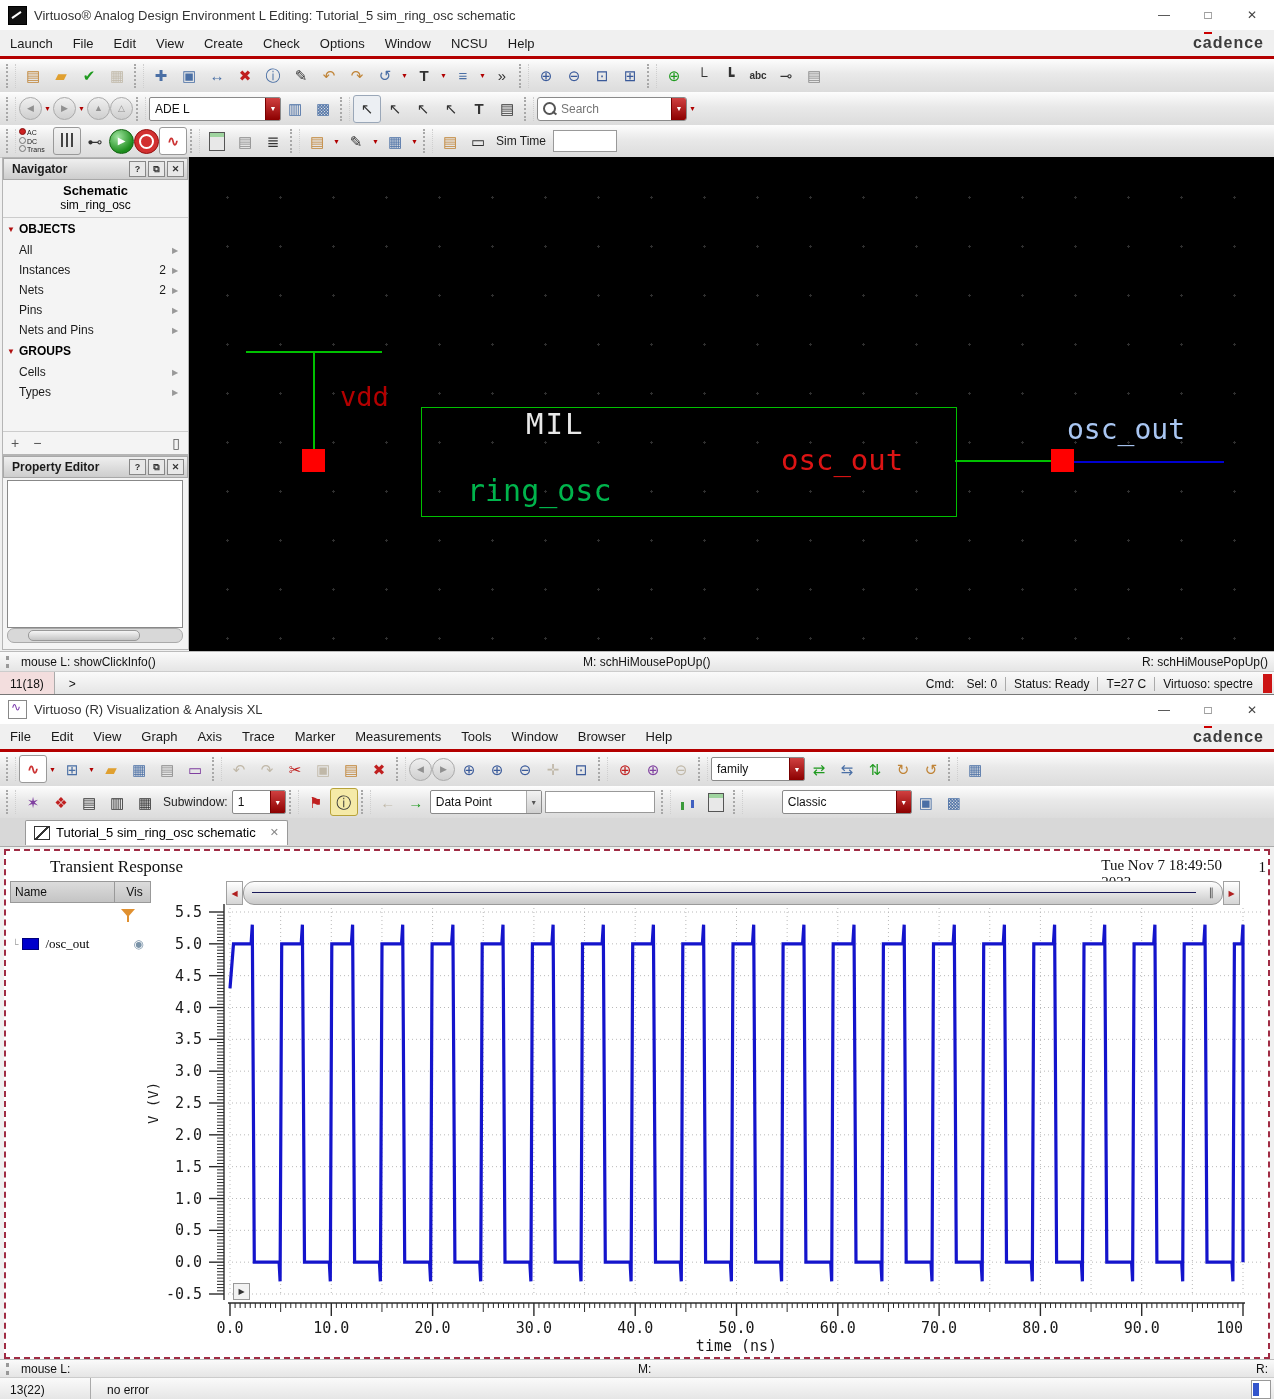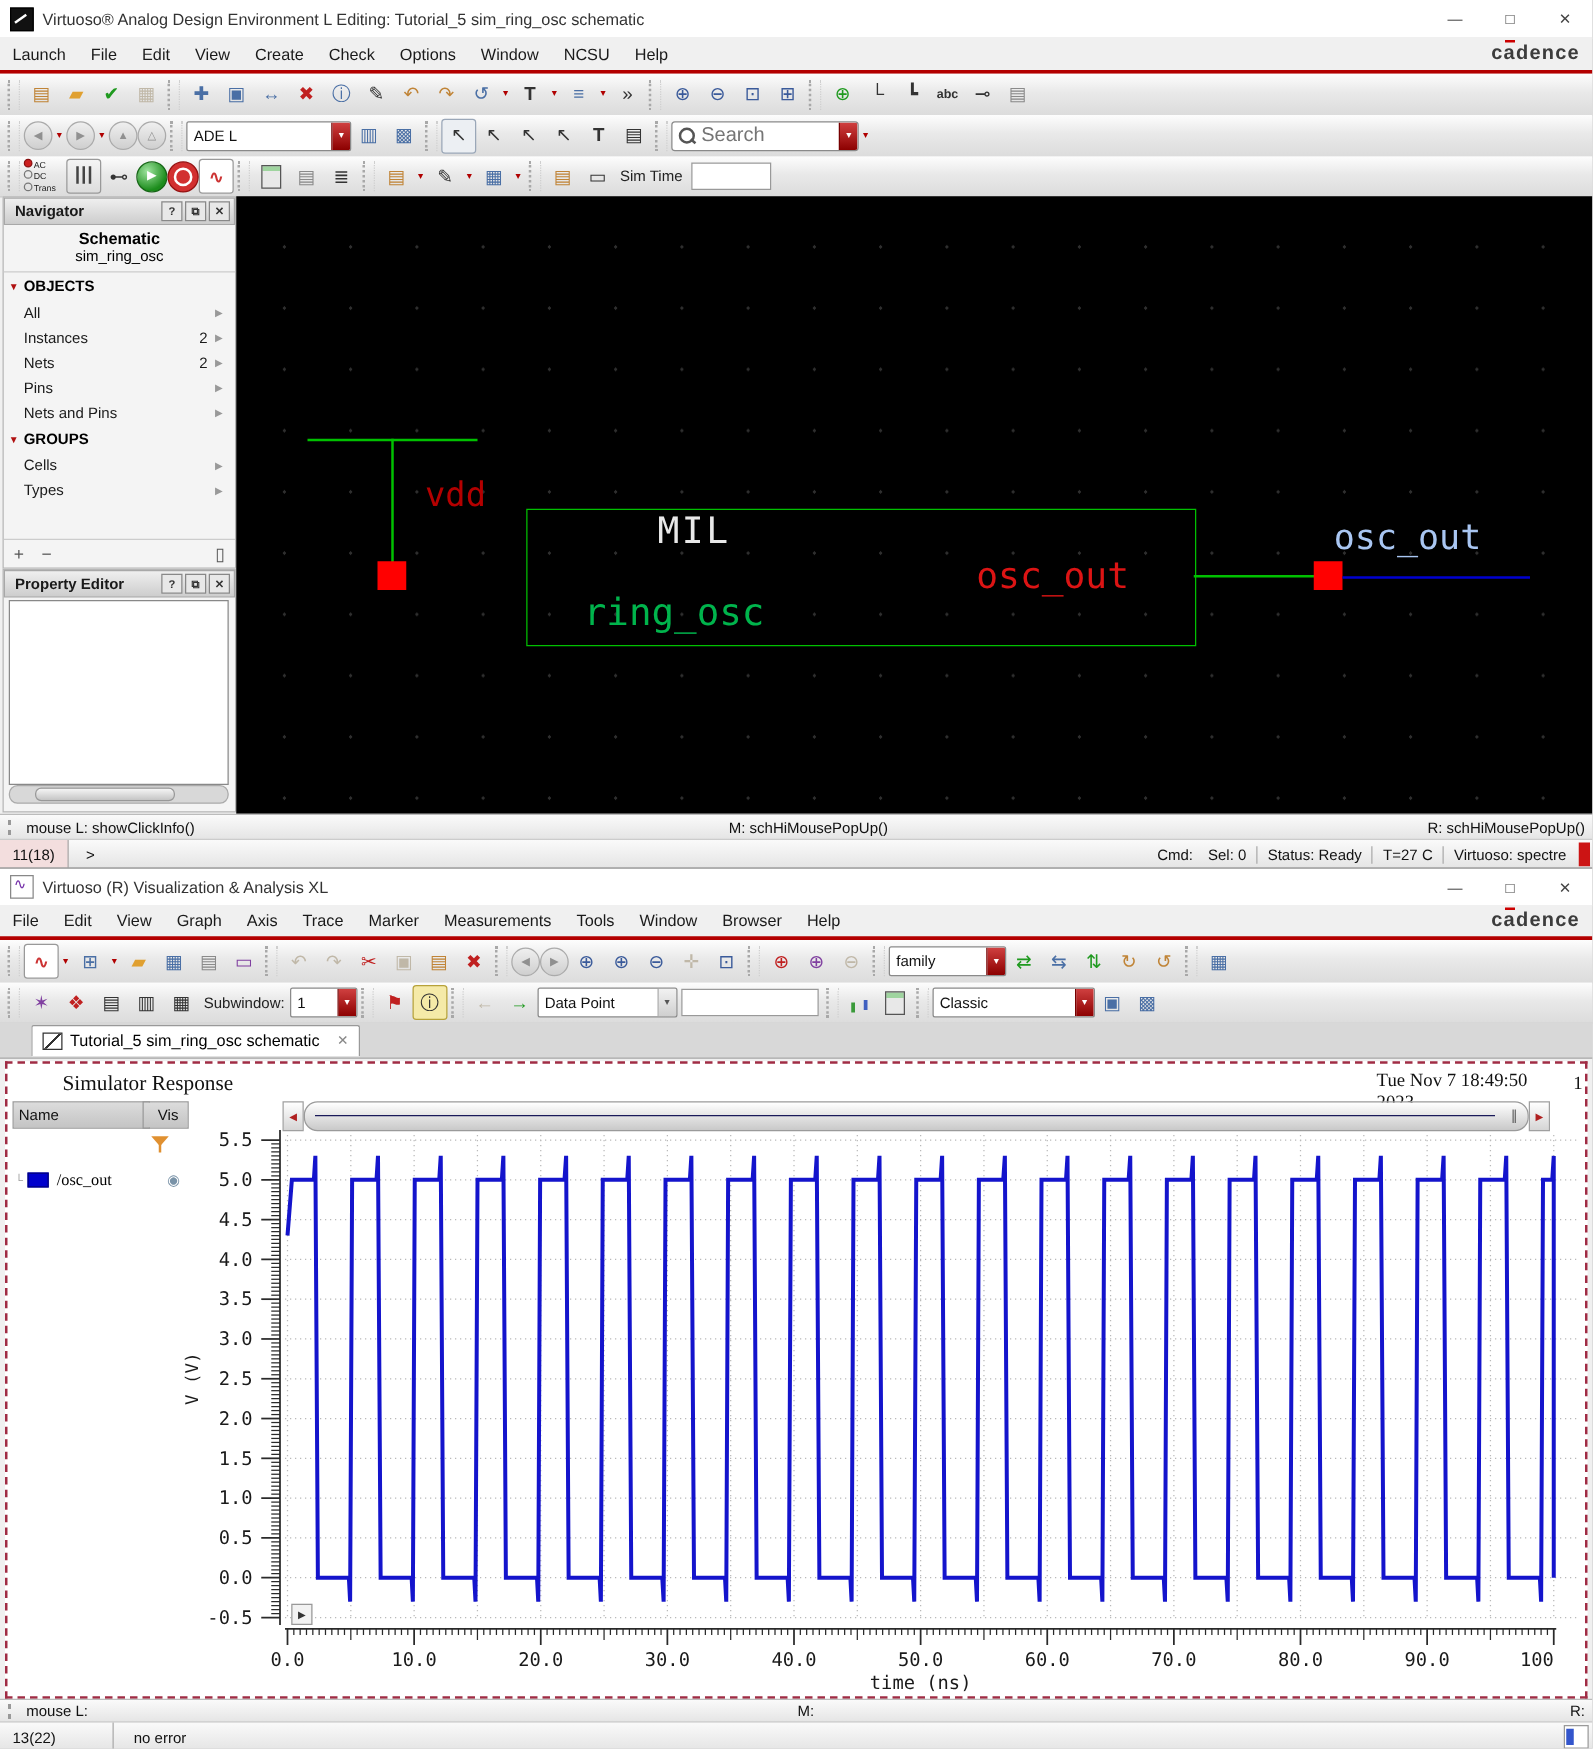--- a/index.html
+++ b/index.html
@@ -49,21 +49,21 @@
   .ddm{width:11px;height:22px;display:flex;align-items:center;justify-content:center;color:#b00000;font-size:7px;}
   .combo{height:22px;border:1px solid #8a8a8a;background:#fff;display:flex;align-items:center;border-radius:2px;overflow:hidden;flex:none;}
   .combo .cval{flex:1;font-size:12px;padding:0 5px;color:#111;white-space:nowrap;}
   .dd-red,.dd-gray{width:14px;align-self:stretch;display:flex;align-items:center;justify-content:center;font-size:7px;color:#fff;background:linear-gradient(#d04040,#8c0000);border-left:1px solid #700;}
   .dd-gray{background:linear-gradient(#f2f2f2,#cfcfcf);color:#555;border-left:1px solid #aaa;}
   .tlbl{font-size:12px;color:#222;margin:0 4px;white-space:nowrap;}
   .tinp{height:18px;border:1px solid #999;font-size:12px;margin:0 3px;}
   .search{height:22px;border:1px solid #8a8a8a;background:#fff;border-radius:3px;display:flex;align-items:center;overflow:hidden;}
   .magm{width:9px;height:9px;border:2px solid #555;border-radius:50%;margin:0 3px 0 5px;position:relative;flex:none;}
   .magm::after{content:"";position:absolute;left:7px;top:8px;width:5px;height:2px;background:#555;transform:rotate(40deg);}
-  .search input{border:none;outline:none;flex:1;font-size:16px;color:#888;min-width:0;}
+  .search input{border:none;outline:none;flex:1;font-size:12px;color:#888;min-width:0;}
   .stack{display:flex;flex-direction:column;justify-content:center;width:34px;height:26px;line-height:7.5px;font-size:7px;color:#222;}
   .stack .dot{display:inline-block;width:5px;height:5px;border-radius:50%;border:1px solid #777;margin-right:1px;vertical-align:0;}
   .stack .dot.on{background:#cc2020;border-color:#881010;}
   
   .panel-title{background:linear-gradient(#efefef,#cdcdcd);border:1px solid #a8a8a8;display:flex;align-items:center;font-size:12px;font-weight:bold;color:#1a1a1a;padding-left:8px;}
   .ptbtns{margin-left:auto;display:flex;margin-right:3px;}
   .ptb{width:15px;height:14px;border:1px solid #888;background:#e8e8e8;font-size:9px;display:flex;align-items:center;justify-content:center;margin-left:2px;color:#333;}
   .navitem{display:flex;align-items:center;font-size:12px;color:#1a1a1a;padding:3px 6px 3px 16px;}
   .navitem .cnt{margin-left:auto;margin-right:6px;}
   .navitem .arr{color:#999;font-size:8px;width:10px;}
@@ -594,42 +594,42 @@
         </div>
         <div class="combo" style="width: 110px;">
           <span class="cval">Data Point</span>
           <span class="dd-gray">▼</span>
         </div>
         <input class="tinp" style="width: 104px;">
         <div class="grip"></div>
         <div class="ti bars"></div>
         <div class="ti calc"></div>
         <div class="grip"></div>
-        <div class="combo" style="width: 128px;">
+        <div class="combo" style="width: 128px; margin-left: 36px;">
           <span class="cval">Classic</span>
           <span class="dd-red">▼</span>
         </div>
         <div class="ti g-blue">
           <span class="gl">▣</span>
         </div>
         <div class="ti g-blue">
           <span class="gl">▩</span>
         </div>
       </div>
 
     <div class="tabbar abs" style="left:0;top:123px;width:1274px;height:28px;">
       <div class="tab">
         <span class="tabico"></span>
         <span>Tutorial_5 sim_ring_osc schematic</span>
         <span class="tabx">✕</span>
       </div>
     </div>
 
     <div id="graph" class="abs" style="left:4px;top:154px;width:1262px;height:506px;">
-      <div class="abs gserif" style="left:44px;top:6px;font-size:17px;color:#111;">Simulator Response</div>
+      <div class="abs gserif" style="left:44px;top:6px;font-size:17px;color:#111;">Transient Response</div>
       <div class="abs gserif" style="right:46px;top:6px;font-size:15px;color:#111;text-align:left;line-height:17px;">
         <div>Tue Nov 7 18:49:50</div>
         <div>2023</div>
       </div>
       <div class="abs gserif" style="right:2px;top:8px;font-size:15px;color:#111;">1</div>
 
       <span class="sb-arrow" style="left:220px;top:30px;">◀</span>
       <div class="sb-track" style="left:237px;top:30px;width:978px;">
         <span class="sb-grip">∥</span>
       </div>

